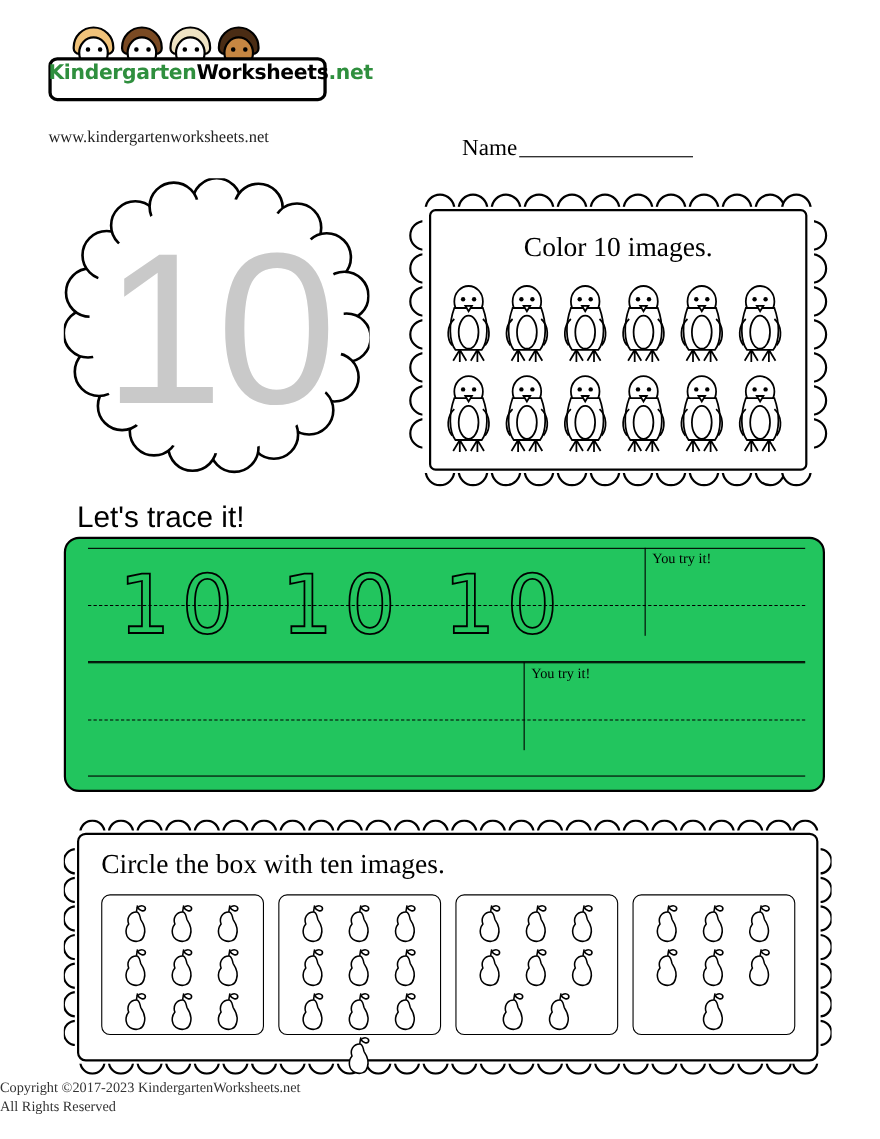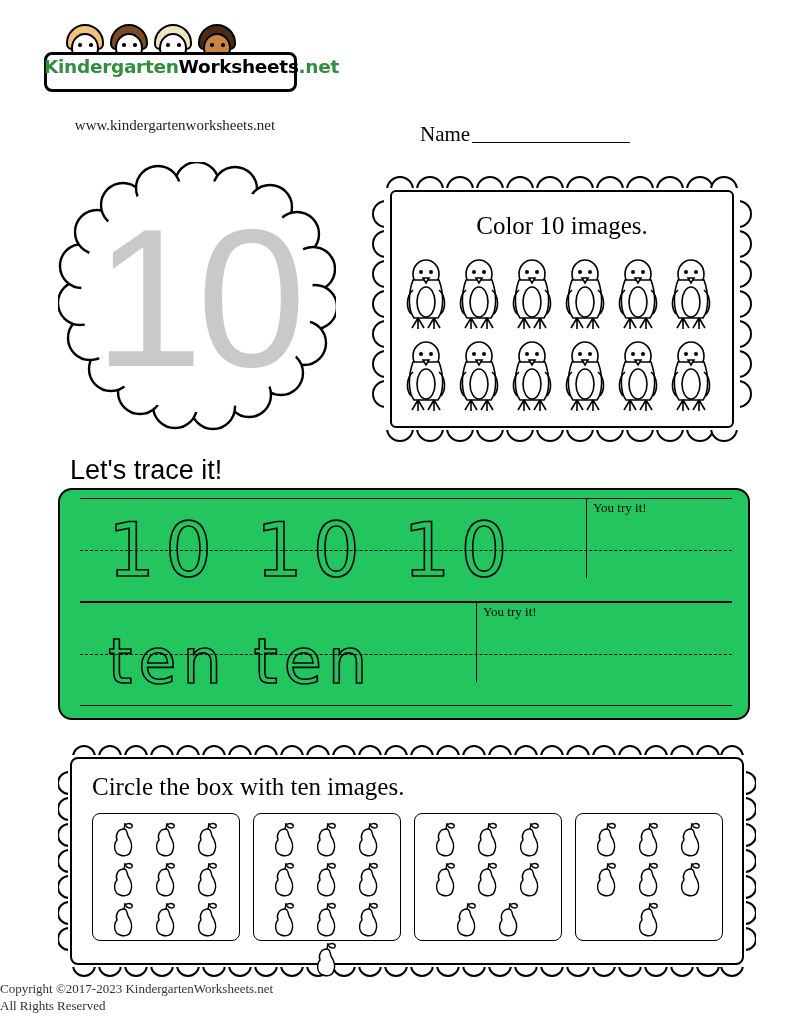--- a/index.html
+++ b/index.html
@@ -103,21 +103,20 @@
   .kid.k3 .hair { background: #efe3c4; }
   .kid.k4 { left: 150px; }
   .kid.k4 .hair { background: #4a2c14; }
   .kid.k4 .face { background: #c68642; }
 
   .site-url {
     position: absolute;
     left: 44px;
     top: 117px;
     width: 262px;
-    text-align: center;
     font-family: "Liberation Serif", serif;
     font-size: 15px;
     color: #222;
   }
 
   .worksheet-title {
     position: absolute;
     left: 330px;
     top: 38px;
     width: 430px;
@@ -655,21 +654,20 @@
       <div class="trace-glyphs">10 10 10</div>
       <div class="try-cell" style="left:506px; width:146px;">
         <div class="try-label">You try it!</div>
       </div>
     </div>
 
     <div class="trace-row r2">
       <div class="rule-top"></div>
       <div class="rule-mid"></div>
       <div class="rule-bottom"></div>
-      <div class="trace-glyphs word">ten ten</div>
       <div class="try-cell" style="left:396px; width:256px;">
         <div class="try-label">You try it!</div>
       </div>
     </div>
   </div>
 
   <div class="circle-box">
     <svg width="698" height="232" viewBox="0 0 698 232">
       <g fill="#fff" stroke="#000" stroke-width="2">
         <circle cx="26" cy="12" r="11"></circle>

